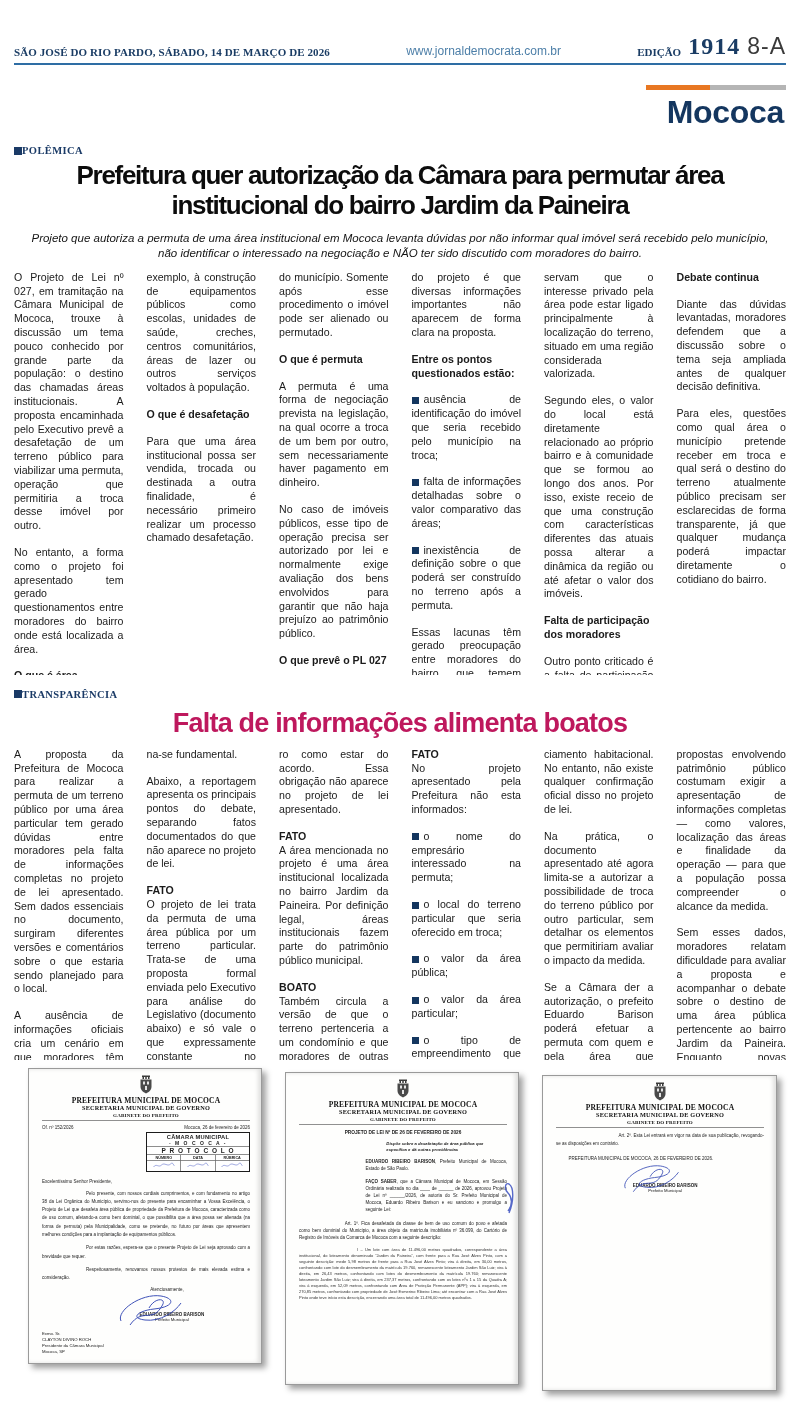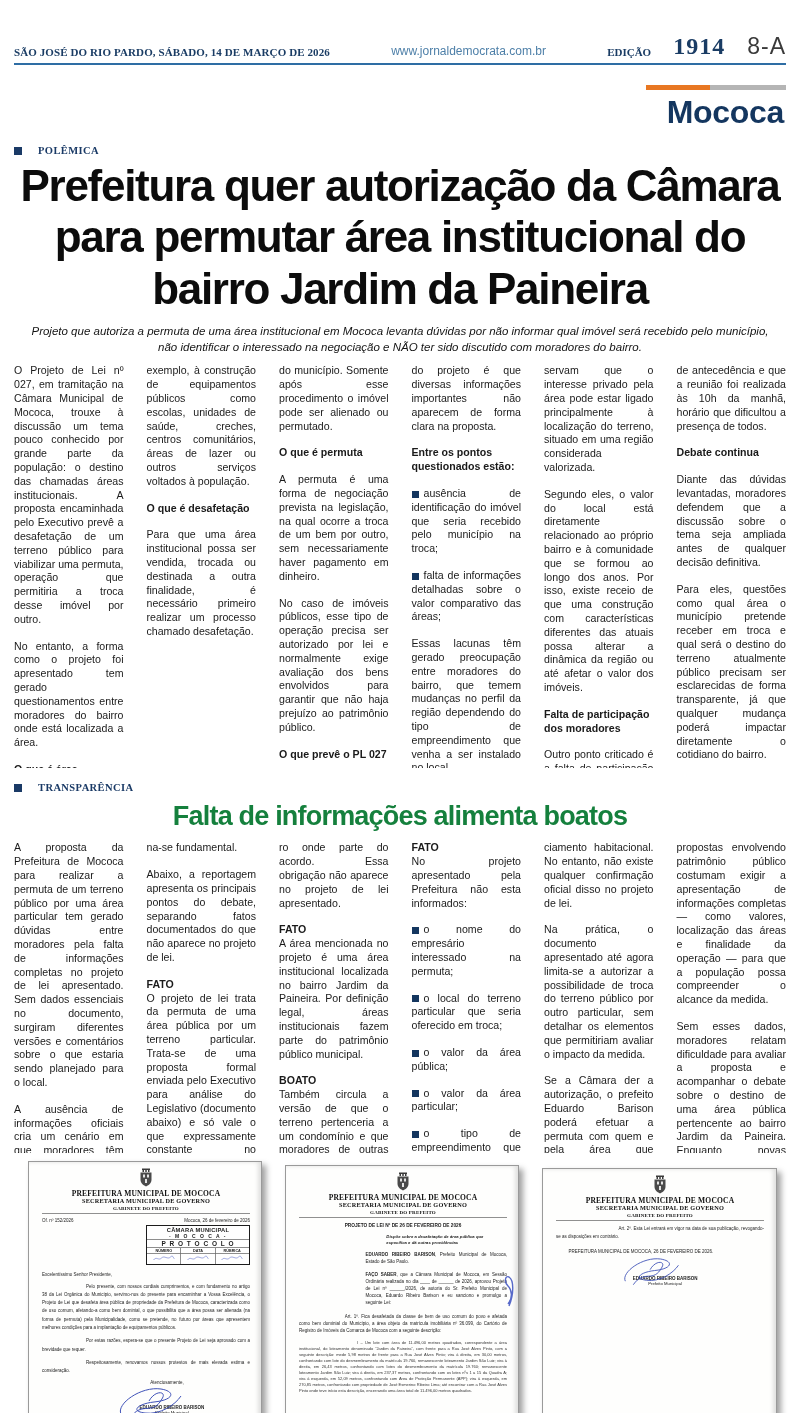--- a/index.html
+++ b/index.html
@@ -10,36 +10,36 @@
   *{margin:0;padding:0;box-sizing:border-box;}
   html,body{background:#e8e8e8;}
   .page{width:800px;height:1413px;background:#fff;margin:0 auto;position:relative;overflow:hidden;
         font-family:"Liberation Sans",sans-serif;color:var(--ink);}
   
   .header{padding:34px 14px 0 14px;}
   .header-row{display:flex;align-items:flex-end;justify-content:space-between;
               border-bottom:2px solid var(--rule-blue);padding-bottom:5px;}
   .m-date{font-weight:bold;font-size:11px;color:#1a3c64;letter-spacing:.1px;font-family:"Liberation Serif",serif;}
   .m-url{font-size:12px;color:var(--url-blue);cursor:pointer;}
-  .m-ed{display:flex;align-items:flex-end;gap:22px;line-height:1;text-align:center;}
+  .m-ed{display:flex;align-items:flex-end;gap:7px;line-height:1;text-align:center;}
   .m-ed .lbl{font-weight:bold;font-size:11px;color:#1a3c64;font-family:"Liberation Serif",serif;}
   .m-ed .num{font-weight:bold;font-size:24px;color:#1a3c64;font-family:"Liberation Serif",serif;letter-spacing:1px;}
   .m-ed .pg{font-size:23px;color:#3a3a3a;font-weight:400;letter-spacing:1px;}
   .accent-bar{display:flex;height:5px;width:140px;margin:20px 0 0 auto;}
   .accent-bar .o{width:64px;background:var(--accent-orange);}
   .accent-bar .g{width:76px;background:var(--accent-gray);}
   .city{text-align:right;font-weight:bold;font-size:32px;color:var(--navy);margin-top:4px;padding-right:2px;letter-spacing:-.3px;}
   
   .kicker{margin:14px 14px 0;font-weight:bold;font-size:10.5px;color:#1a3a66;
-          font-family:"Liberation Serif",serif;letter-spacing:.4px;display:flex;align-items:center;gap:16px;}
+          font-family:"Liberation Serif",serif;letter-spacing:.4px;display:flex;align-items:center;gap:0;}
   .ksq{width:8px;height:8px;background:#1a3a66;display:inline-block;}
-  .headline1{text-align:center;font-size:44px;line-height:1.17;font-weight:bold;color:#0c0c0c;
+  .headline1{text-align:center;font-size:26px;line-height:1.17;font-weight:bold;color:#0c0c0c;
              letter-spacing:-1.3px;margin:4px 18px 0;}
   .subhead{text-align:center;font-style:italic;font-size:11.5px;line-height:1.35;color:#141414;margin:10px 28px 0;}
-  .headline2{text-align:center;font-size:27px;font-weight:bold;color:#15803d;letter-spacing:-.8px;margin:8px 0 8px;}
+  .headline2{text-align:center;font-size:27px;font-weight:bold;color:#be185d;letter-spacing:-.8px;margin:8px 0 8px;}
   
   .cols{display:flex;gap:23px;margin:9px 14px 0;overflow:hidden;}
   .cols1{height:404px;}
   .cols2{height:312px;}
   .col{flex:1;font-size:10.6px;line-height:13.8px;text-align:justify;color:var(--ink);hyphens:auto;}
   .col-p{margin-bottom:13px;}
   .col-h{font-weight:bold;margin-bottom:13px;text-align:left;}
   .col-h.runin{margin-bottom:0;}
   .bsq{display:inline-block;width:7px;height:7px;background:var(--navy);margin-right:5px;position:relative;top:0.5px;}
   .inline-link{color:var(--link-blue);text-decoration:underline;cursor:pointer;}
@@ -131,30 +131,30 @@
         <div class="col-p">A permuta é uma forma de negociação prevista na legislação, na qual ocorre a troca de um bem por outro, sem necessariamente haver pagamento em dinheiro.</div>
         <div class="col-p">No caso de imóveis públicos, esse tipo de operação precisa ser autorizado por lei e normalmente exige avaliação dos bens envolvidos para garantir que não haja prejuízo ao patrimônio público.</div>
         <div class="col-h">O que prevê o PL 027</div>
         <div class="col-p">O Projeto de Lei nº 027 autoriza a desafetação da área institucional para permitir sua permuta por outro terreno.</div>
       </div>
       <div class="col">
         <div class="col-p">do projeto é que diversas informações importantes não aparecem de forma clara na proposta.</div>
         <div class="col-h">Entre os pontos questionados estão:</div>
         <div class="col-p"><span class="bsq"></span>ausência de identificação do imóvel que seria recebido pelo município na troca;</div>
         <div class="col-p"><span class="bsq"></span>falta de informações detalhadas sobre o valor comparativo das áreas;</div>
+        <div class="col-p"><span class="bsq"></span>inexistência de definição sobre o que poderá ser construído no terreno após a permuta.</div>
         <div class="col-p">Essas lacunas têm gerado preocupação entre moradores do bairro, que temem mudanças no perfil da região dependendo do tipo de empreendimento que venha a ser instalado no local.</div>
       </div>
       <div class="col">
         <div class="col-p">servam que o interesse privado pela área pode estar ligado principalmente à localização do terreno, situado em uma região considerada valorizada.</div>
         <div class="col-p">Segundo eles, o valor do local está diretamente relacionado ao próprio bairro e à comunidade que se formou ao longo dos anos. Por isso, existe receio de que uma construção com características diferentes das atuais possa alterar a dinâmica da região ou até afetar o valor dos imóveis.</div>
         <div class="col-h">Falta de participação dos moradores</div>
         <div class="col-p">Outro ponto criticado é a falta de participação da comunidade na discussão do projeto.</div>
       </div>
       <div class="col">
-        <div class="col-p">de antecedência e que a reunião foi realizada às 10h da manhã, horário que dificultou a presença de todos.</div>
         <div class="col-h">Debate continua</div>
         <div class="col-p">Diante das dúvidas levantadas, moradores defendem que a discussão sobre o tema seja ampliada antes de qualquer decisão definitiva.</div>
         <div class="col-p">Para eles, questões como qual área o município pretende receber em troca e qual será o destino do terreno atualmente público precisam ser esclarecidas de forma transparente, já que qualquer mudança poderá impactar diretamente o cotidiano do bairro.</div>
       </div>
     </div>
 
   <div class="kicker">
     <span class="ksq"></span>
     <span>TRANSPARÊNCIA</span>
   </div>
@@ -164,21 +164,21 @@
         <div class="col-p">A proposta da Prefeitura de Mococa para realizar a permuta de um terreno público por uma área particular tem gerado dúvidas entre moradores pela falta de informações completas no projeto de lei apresentado. Sem dados essenciais no documento, surgiram diferentes versões e comentários sobre o que estaria sendo planejado para o local.</div>
         <div class="col-p">A ausência de informações oficiais cria um cenário em que moradores têm dificuldade para entender exatamente o que está sendo proposto. Nesse contexto, a diferença entre o que está realmente no projeto e o que tem circulado como comentário ou boato tor-</div>
       </div>
       <div class="col">
         <div class="col-p">na-se fundamental.</div>
         <div class="col-p">Abaixo, a reportagem apresenta os principais pontos do debate, separando fatos documentados do que não aparece no projeto de lei.</div>
         <div class="col-h runin">FATO</div>
         <div class="col-p">O projeto de lei trata da permuta de uma área pública por um terreno particular. Trata-se de uma proposta formal enviada pelo Executivo para análise do Legislativo (documento abaixo) e só vale o que expressamente constante no documento.</div>
       </div>
       <div class="col">
-        <div class="col-p">ro onde parte do acordo. Essa obrigação não aparece no projeto de lei apresentado.</div>
+        <div class="col-p">ro como estar do acordo. Essa obrigação não aparece no projeto de lei apresentado.</div>
         <div class="col-h runin">FATO</div>
         <div class="col-p">A área mencionada no projeto é uma área institucional localizada no bairro Jardim da Paineira. Por definição legal, áreas institucionais fazem parte do patrimônio público municipal.</div>
         <div class="col-h runin">BOATO</div>
         <div class="col-p">Também circula a versão de que o terreno pertenceria a um condomínio e que moradores de outras regiões não poderiam opinar sobre seu destino. Essa informação não procede, já que o terreno é público e pertence ao município.</div>
       </div>
       <div class="col">
         <div class="col-h runin">FATO</div>
         <div class="col-p">No projeto apresentado pela Prefeitura não esta informados:</div>
         <div class="col-p"><span class="bsq"></span>o nome do empresário interessado na permuta;</div>
         <div class="col-p"><span class="bsq"></span>o local do terreno particular que seria oferecido em troca;</div>

